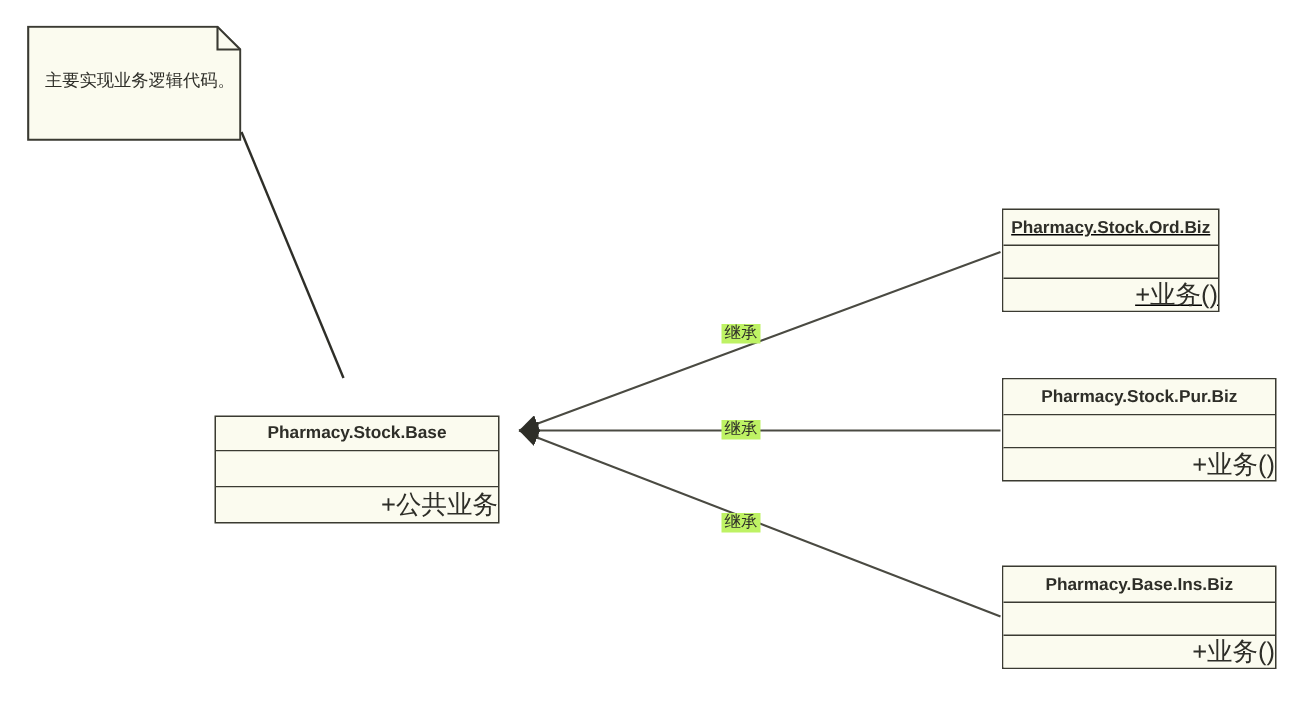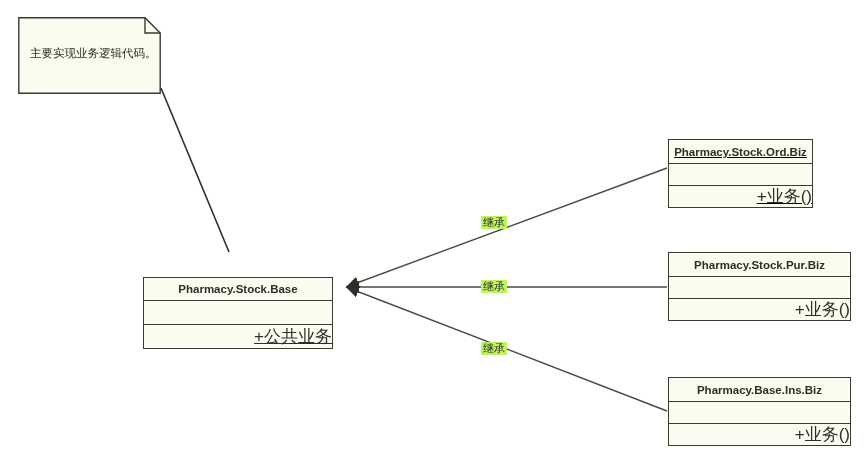--- a/index.html
+++ b/index.html
@@ -72,21 +72,21 @@
   
   #class-base {
     left: 143px;
     top: 253px;
     width: 190px;
     height: 72px;
     margin-top: 24px;
   }
   #class-base .c-title { height: 23px; line-height: 23px; }
   #class-base .c-attrs { height: 24px; }
-  #class-base .c-ops   { height: 23px; line-height: 23px; text-decoration: underline; }
+  #class-base .c-ops   { height: 23px; line-height: 23px; }
 
   #class-ord { left: 668px; top: 139px;  width: 145px; height: 69px; text-decoration: underline; }
   #class-pur { left: 668px; top: 252px;  width: 183px; height: 69px; }
   #class-ins { left: 668px; top: 377px;  width: 183px; height: 69px; }
 
   #class-ord .c-title, #class-pur .c-title, #class-ins .c-title { height: 24px; line-height: 24px; }
   #class-ord .c-attrs, #class-pur .c-attrs, #class-ins .c-attrs { height: 22px; }
   #class-ord .c-ops,   #class-pur .c-ops,   #class-ins .c-ops   { height: 21px; line-height: 21px; }
 
   

